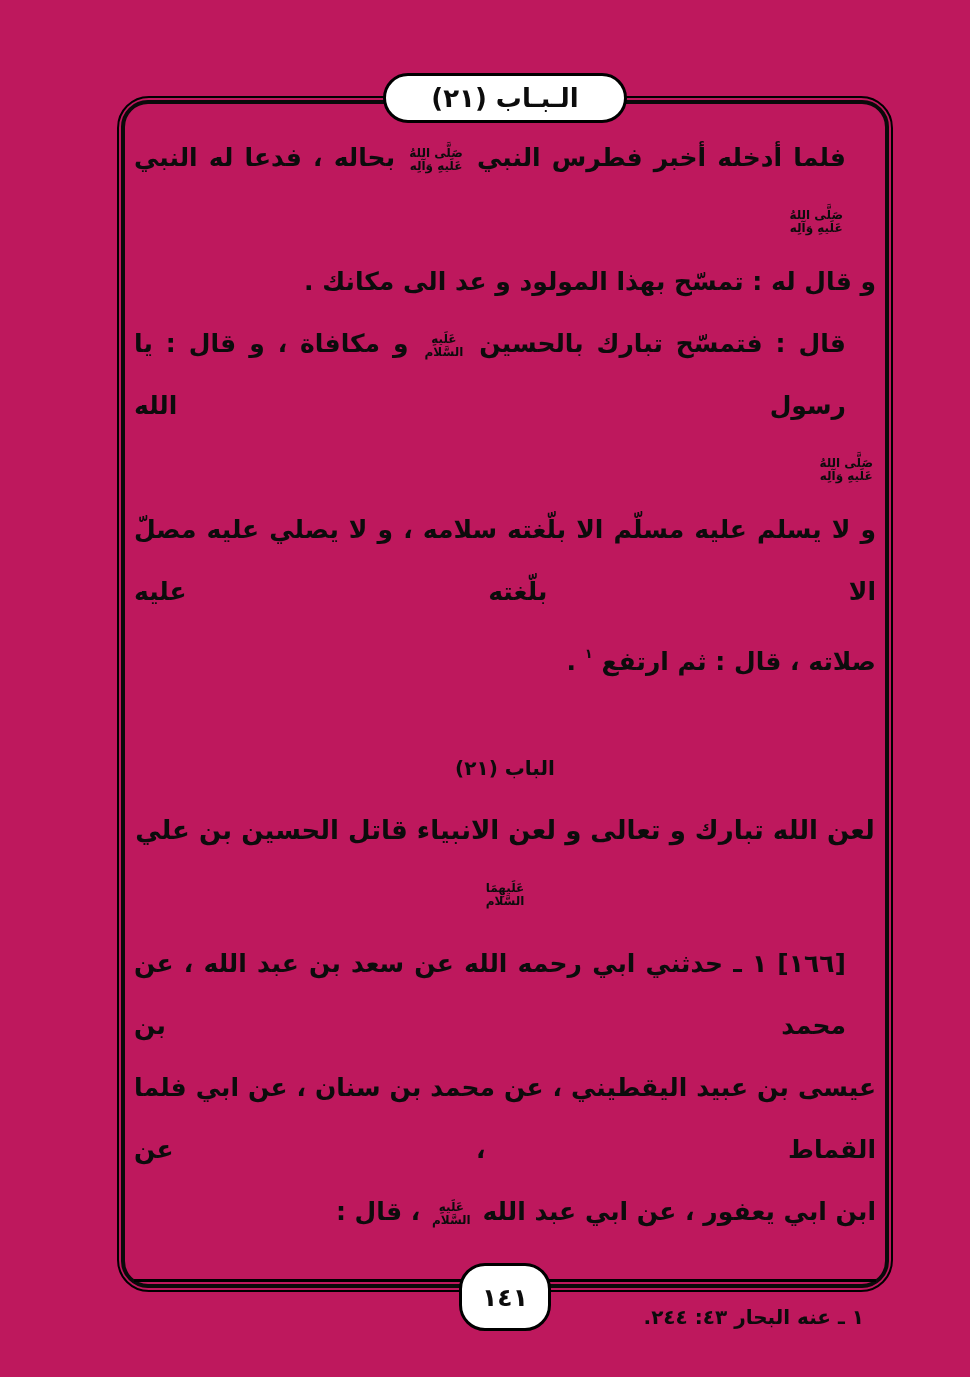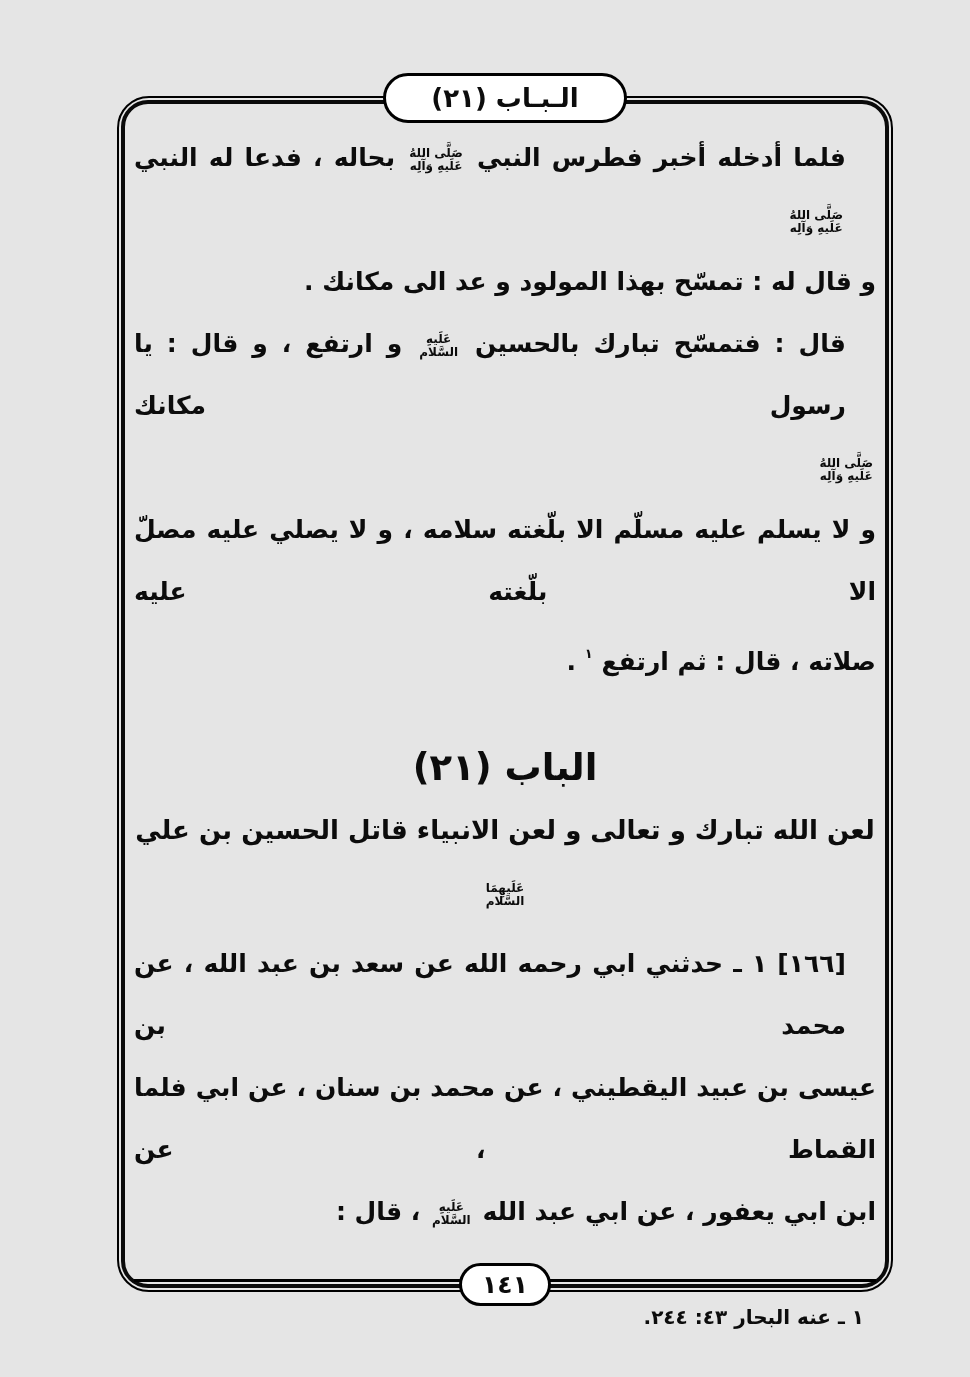--- a/index.html
+++ b/index.html
@@ -2,53 +2,53 @@
 <html lang="ar"><head>
 <meta charset="utf-8">
 <style>
   html,body{margin:0;padding:0;}
   body{
     width:970px;height:1377px;position:relative;
     background:#ffffff;color:#0c0c0c;
     font-family:"DejaVu Sans", sans-serif;
     overflow:hidden;
   }
-  .page{position:absolute;inset:0;background:#e5e5e5;}
+  .page{position:absolute;inset:0;background:#be185d;}
 
   
   .frame{
     position:absolute;left:117px;top:96px;width:776px;height:1196px;
     border:2px solid #000;border-radius:32px;box-sizing:border-box;
   }
   .frame-inner{
     position:absolute;inset:2px;border:4px solid #0a0a0a;border-radius:27px;
   }
 
   
   .cartouche{
     position:absolute;background:#fff;border:3px solid #000;
     display:flex;align-items:center;justify-content:center;
     z-index:5;box-sizing:border-box;font-weight:700;
   }
   .cartouche.top{left:383px;top:73px;width:244px;height:50px;border-radius:25px;font-size:26px;}
-  .cartouche.bottom{left:459px;top:1263px;width:92px;height:43px;border-radius:26px;font-size:25px;}
+  .cartouche.bottom{left:459px;top:1263px;width:92px;height:68px;border-radius:26px;font-size:25px;}
 
   
   .content{
     position:absolute;left:134px;top:97px;width:742px;
     direction:rtl;text-align:right;padding-top:30px;box-sizing:border-box;
   }
   .line{
     font-size:25px;font-weight:700;line-height:62px;
     text-align:right;
   }
   .line.justify{text-align:justify;text-align-last:justify;}
   .line.indent{padding-right:30px;}
   .line.indent-sm{padding-right:12px;}
-  .line.heading{text-align:right;text-align-last:center;margin-top:44px;font-size:37px;}
+  .line.heading{text-align:right;text-align-last:center;margin-top:44px;font-size:20px;}
   .line.subtitle{text-align:center;text-align-last:center;font-size:26px;}
   .line.isnad{margin-top:10px;}
   .line.fn{font-size:20px;line-height:43px;}
 
   .fn-sep{height:3px;background:#000;margin:36px 0 14px 0;}
 
   
   .hon{
     display:inline-flex;flex-direction:column;align-items:center;
     font-size:12px;line-height:1.12;font-weight:700;
@@ -75,21 +75,21 @@
             <span>صَلَّى اللهُ</span>
             <span>عَلَيهِ وَآلِه</span>
           </span><span> بحاله ، فدعا له النبي </span><span class="hon">
             <span>صَلَّى اللهُ</span>
             <span>عَلَيهِ وَآلِه</span>
           </span></div>
         <div class="line"><span>و قال له : تمسّح بهذا المولود و عد الى مكانك .</span></div>
         <div class="line  justify indent"><span>قال : فتمسّح تبارك بالحسين </span><span class="hon">
             <span>عَلَيهِ</span>
             <span>السَّلام</span>
-          </span><span> و ارتفع ، و قال : يا رسول مكانك</span></div>
+          </span><span> و مكافاة ، و قال : يا رسول الله</span></div>
         <div class="line  justify"><span class="hon">
             <span>صَلَّى اللهُ</span>
             <span>عَلَيهِ وَآلِه</span>
           </span></div>
         <div class="line  justify"><span>و لا يسلم عليه مسلّم الا بلّغته سلامه ، و لا يصلي عليه مصلّ الا بلّغته عليه</span></div>
         <div class="line"><span>صلاته ، قال : ثم ارتفع </span><sup class="fnref">١</sup><span> .</span></div>
         <div class="line  heading"><span>الباب (٢١)</span></div>
         <div class="line  subtitle"><span>لعن الله تبارك و تعالى و لعن الانبياء قاتل الحسين بن علي </span><span class="hon">
             <span>عَلَيهِمَا</span>
             <span>السَّلام</span>

